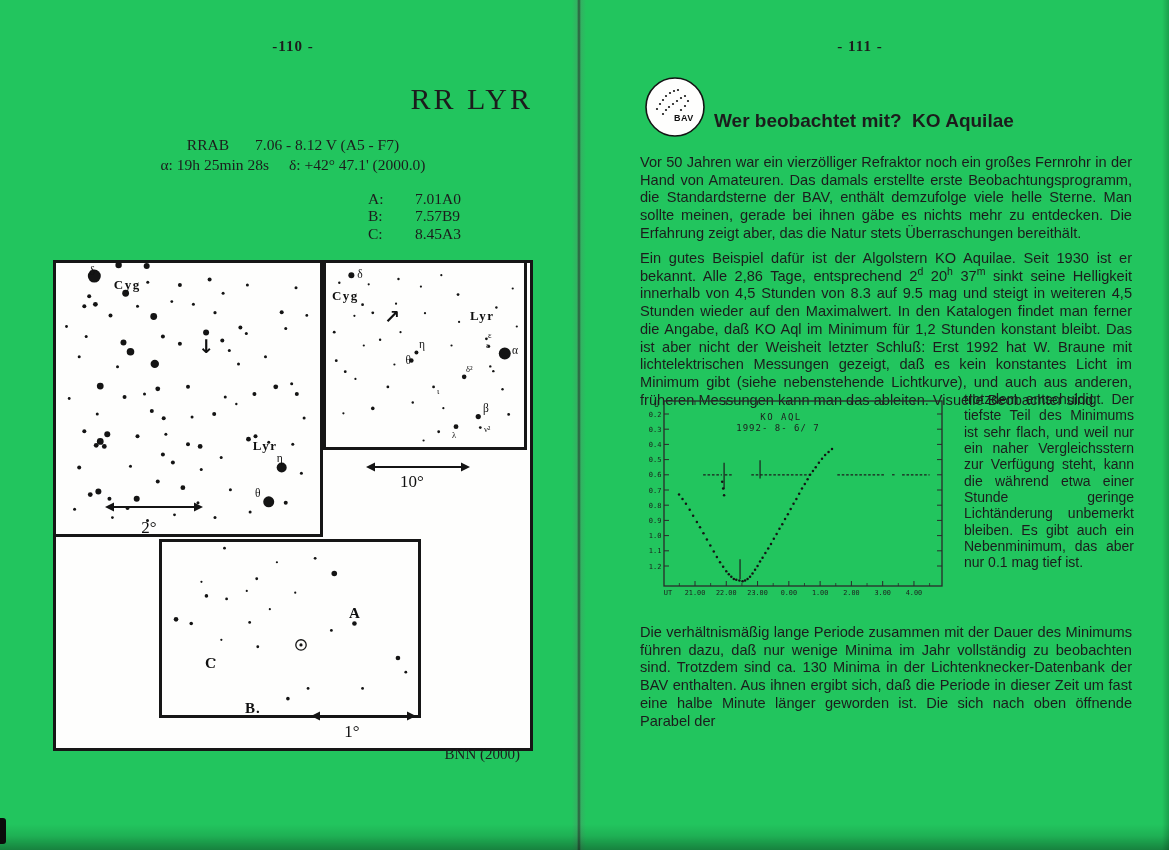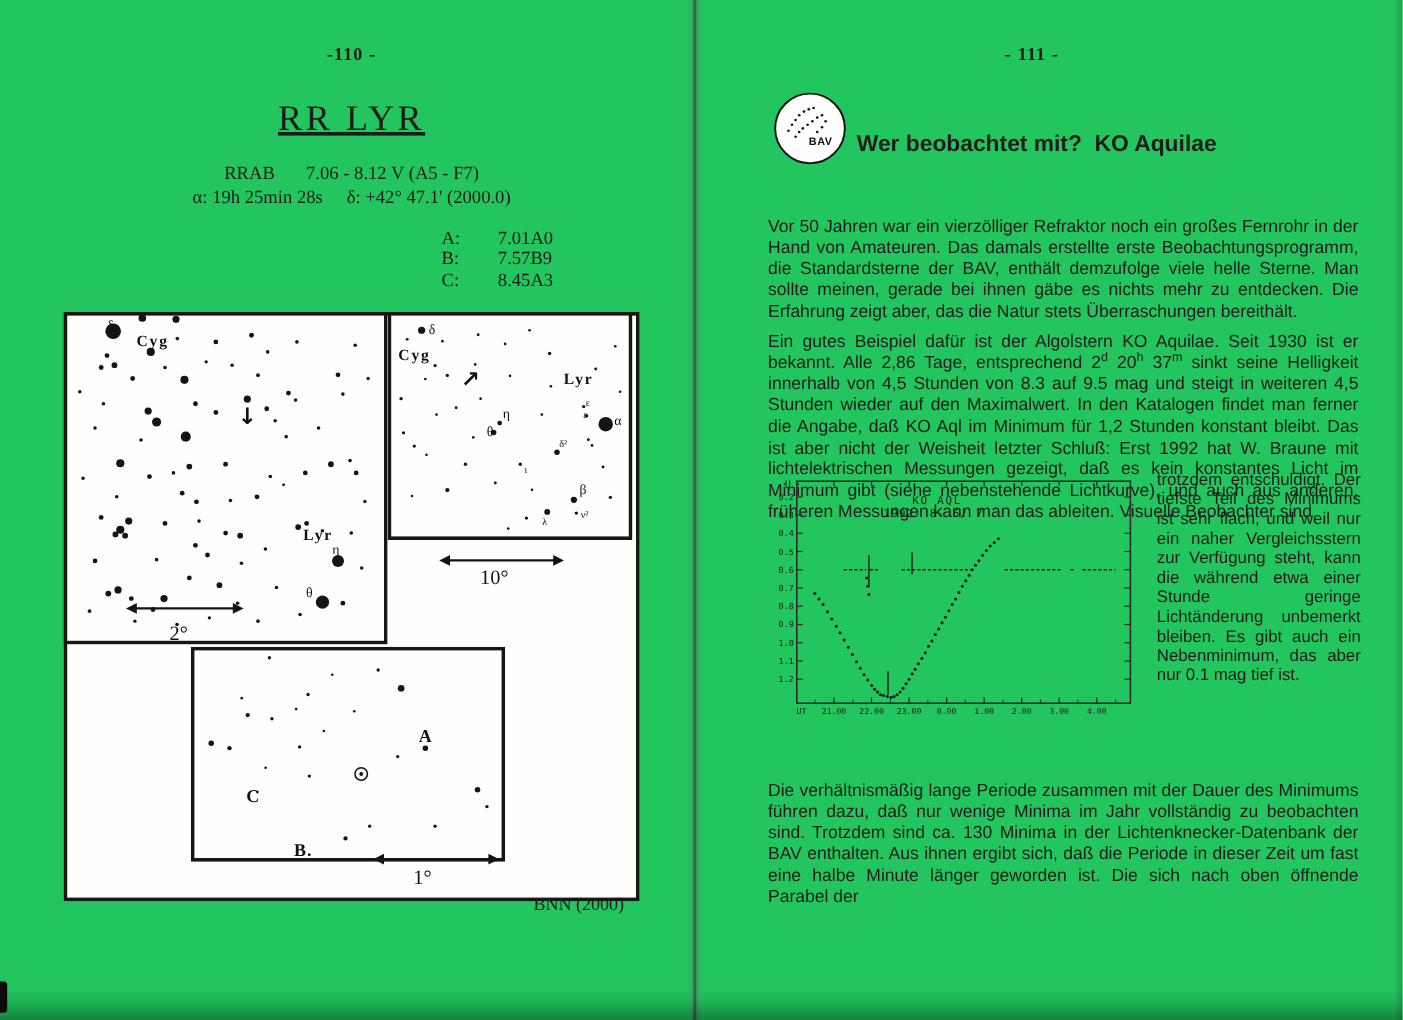--- a/index.html
+++ b/index.html
@@ -1,32 +1,32 @@
 <!DOCTYPE html>
 <html><head>
 <meta charset="utf-8">
 <style>
   html,body{margin:0;padding:0;background:#ffffff;}
   .spread{position:relative;width:1169px;height:850px;background:#22c55e;overflow:hidden;
           font-family:"Liberation Sans",sans-serif;color:#1c1c1c;}
   .abs{position:absolute;}
   
   .pageno{font:bold 15px "Liberation Serif",serif;letter-spacing:1px;text-align:center;}
-  .star-title{font:30px "Liberation Serif",serif;letter-spacing:3px;text-align:center;text-decoration:underline;}
+  .star-title{font:30px "Liberation Serif",serif;letter-spacing:3px;text-align:right;}
   .info-line{font:15.5px "Liberation Serif",serif;text-align:center;white-space:nowrap;}
   .info-line .gap{display:inline-block;width:26px;}
   .comp-row{display:flex;font:15.5px "Liberation Serif",serif;line-height:17.4px;}
   .comp-id{width:28px;}
   .comp-mag{width:46px;text-align:right;}
   .comp-sp{}
   .chart-frame{box-sizing:border-box;border:3px solid #161616;background:#fefefd;}
   .credit{font:15px "Liberation Serif",serif;text-align:right;}
   
   .article-title{font:bold 19px "Liberation Sans",sans-serif;white-space:pre;}
-  .para{font:14.6px/17.7px "Liberation Sans",sans-serif;text-align:justify;margin-top:27px;}
+  .para{font:14.6px/17.7px "Liberation Sans",sans-serif;text-align:justify;}
   .side-col{font:14px/16.35px "Liberation Sans",sans-serif;text-align:justify;}
   sup{font-size:10.5px;vertical-align:super;line-height:0;}
   
   .lbl-const{font:bold 13px "Liberation Serif",serif;letter-spacing:1.5px;fill:#101010;}
   .lbl-greek{font:11.5px "Liberation Serif",serif;fill:#101010;}
   .lbl-greek-tiny{font:8.5px "Liberation Serif",serif;fill:#101010;}
   .lbl-comp{font:bold 15px "Liberation Serif",serif;letter-spacing:1px;fill:#101010;}
   .lbl-arrow{font:bold 19px "DejaVu Sans",sans-serif;fill:#101010;text-anchor:middle;}
   .lbl-scale{font:17px "Liberation Serif",serif;fill:#101010;text-anchor:middle;}
   .lc-text{font-family:"DejaVu Sans Mono",monospace;fill:#1d1d1d;}

